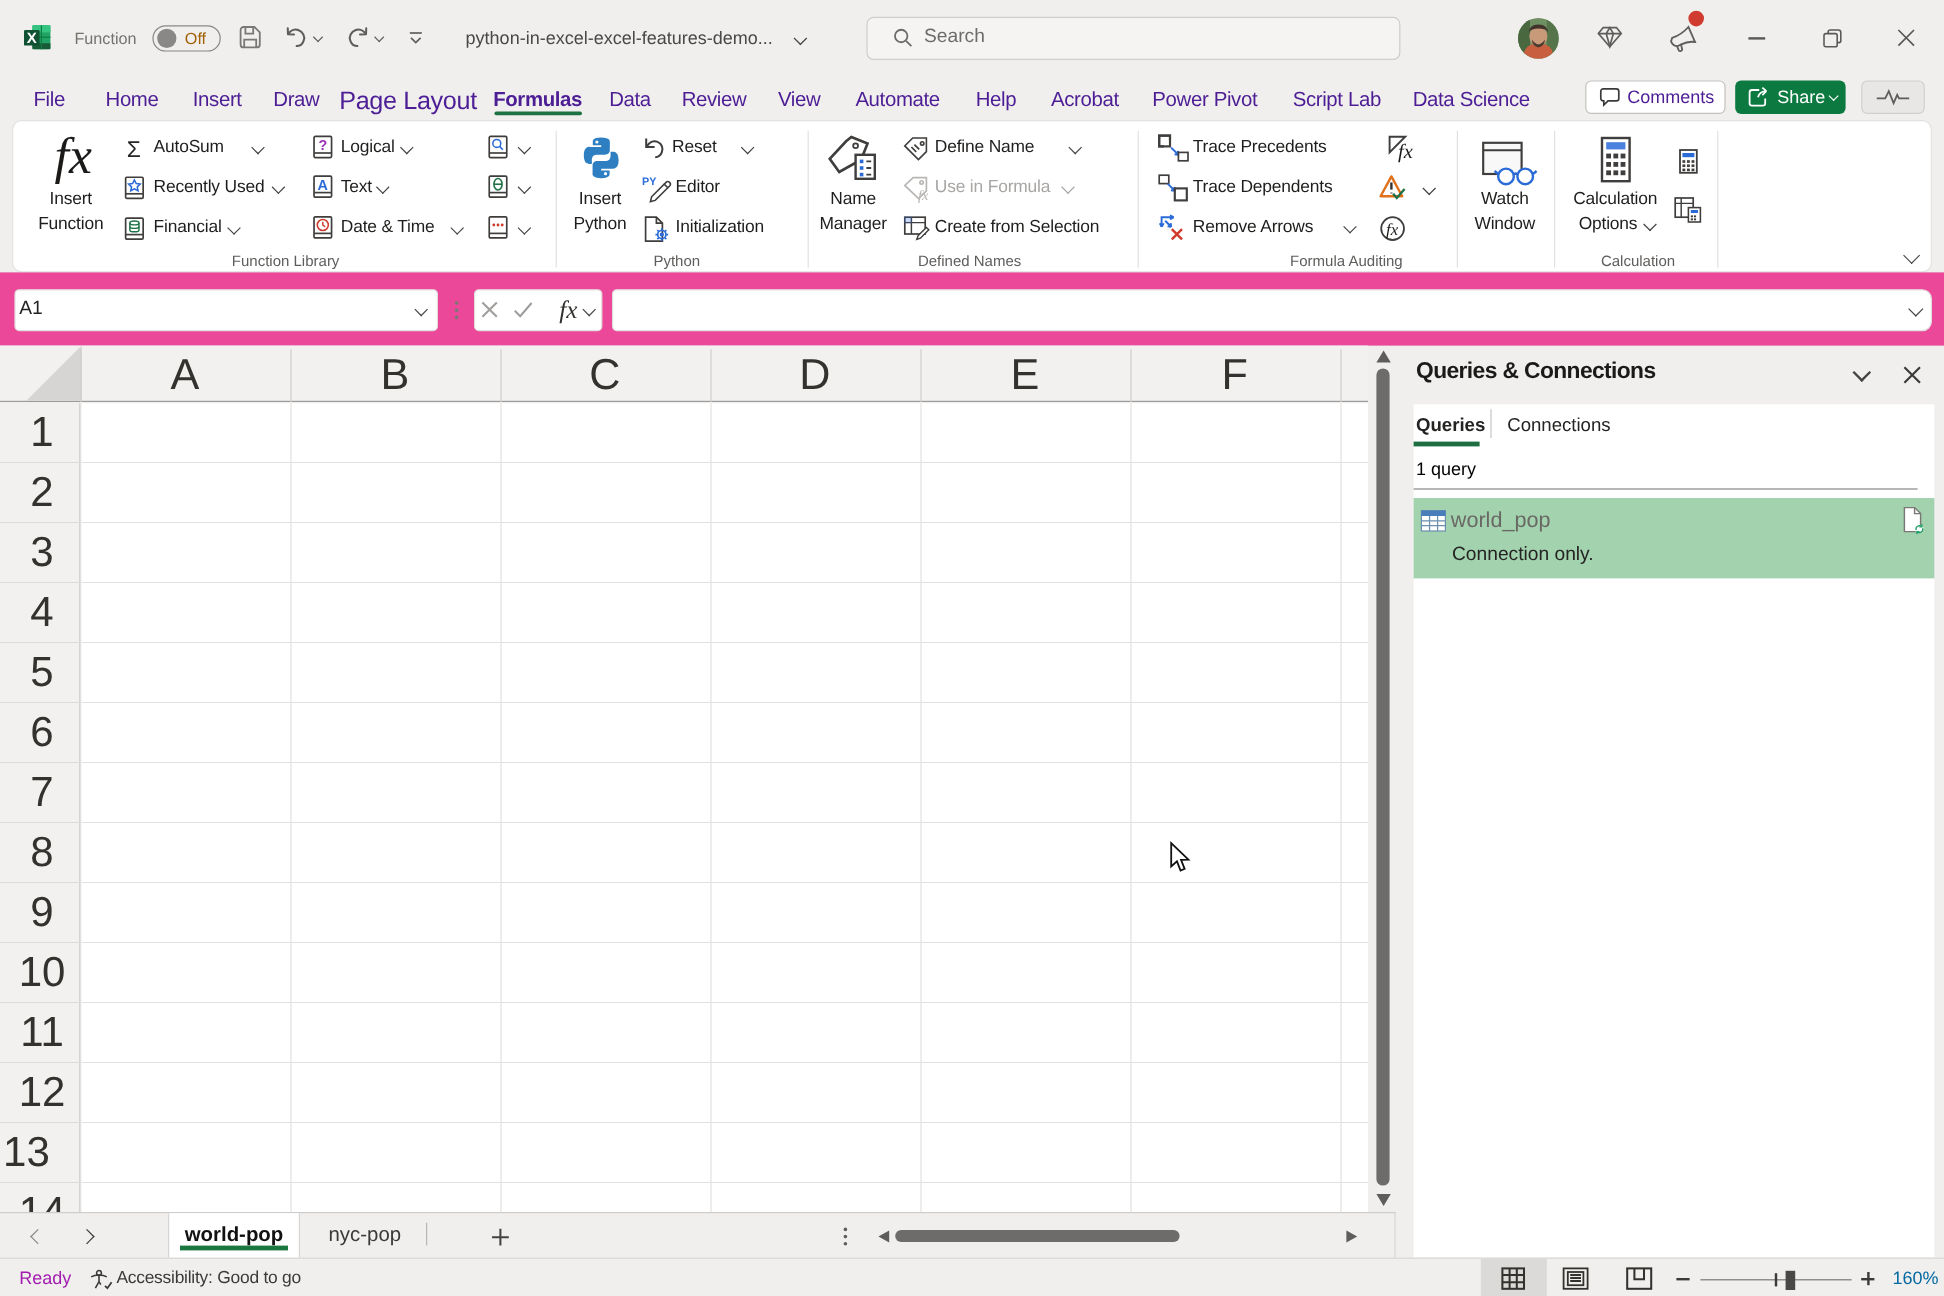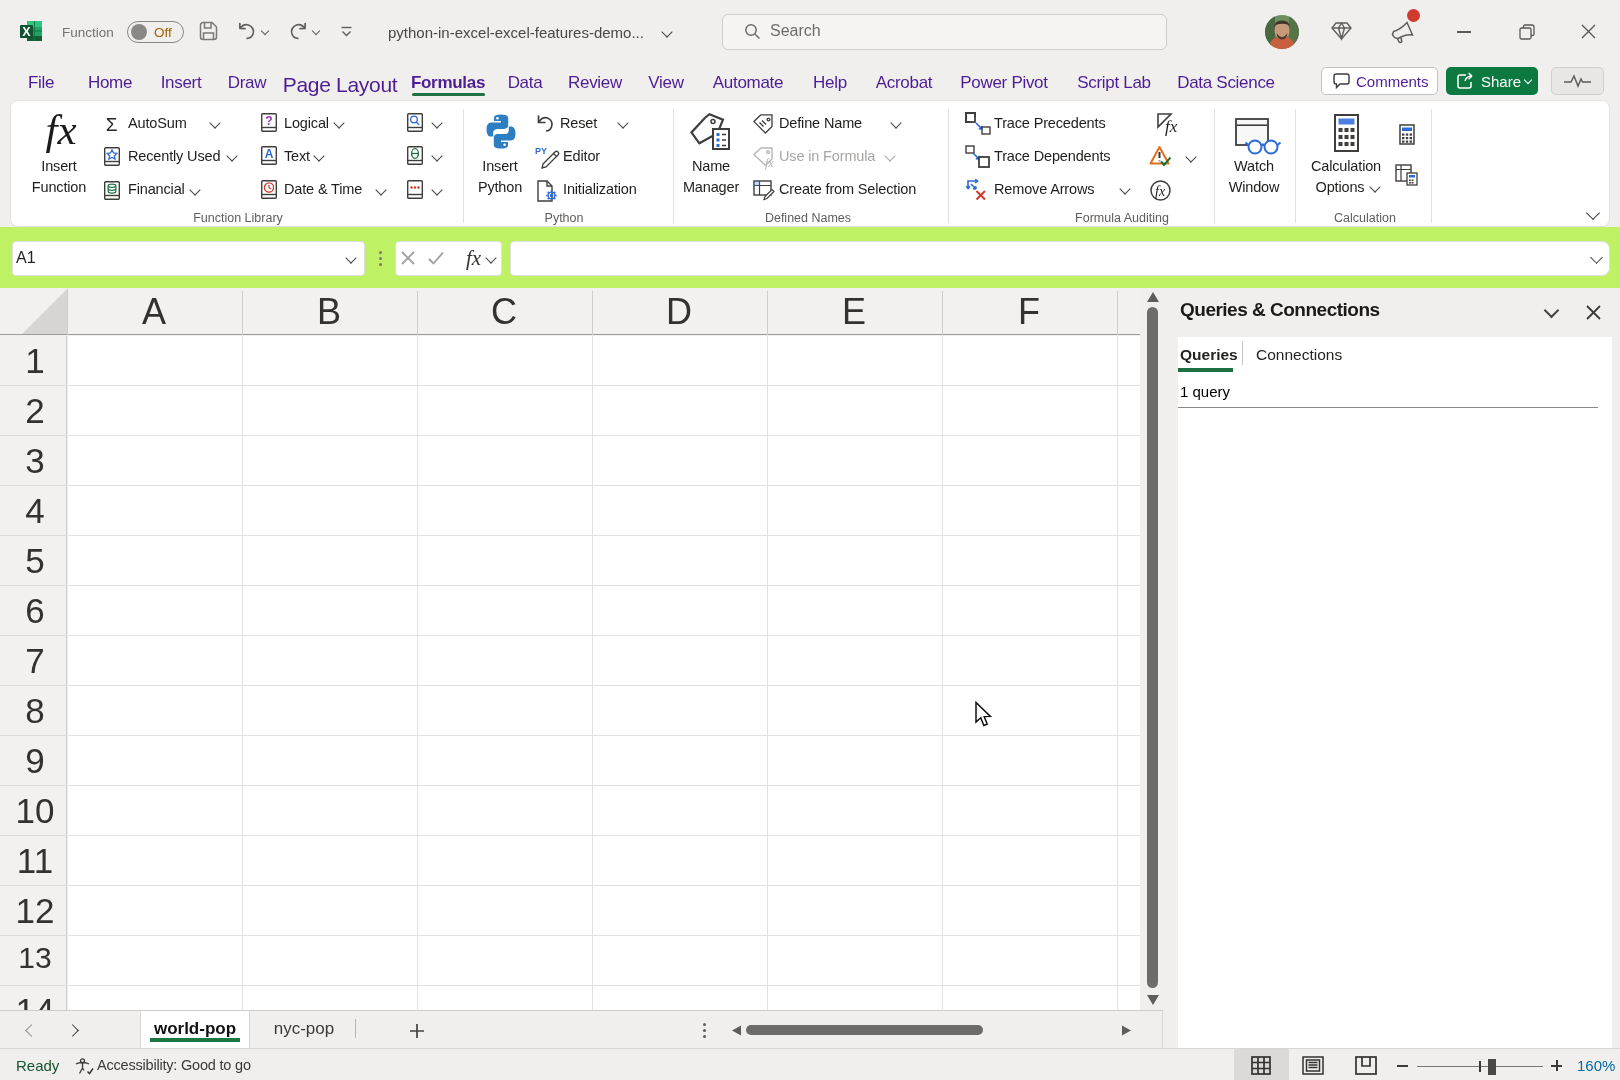--- a/index.html
+++ b/index.html
@@ -411,21 +411,21 @@
       <rect x="14" y="15.5" width="1.8" height="1.6"></rect>
         <rect x="16.6" y="15.5" width="1.8" height="1.6"></rect>
       <rect x="14" y="18" width="1.8" height="1.6"></rect>
         <rect x="16.6" y="18" width="1.8" height="1.6"></rect>
     </g>
   </svg>
   <div class="glabel" style="left:1354px;top:110px">Calculation</div>
   <div class="chv" style="left:1577px;top:107px;width:10px;height:10px;border-width:1.8px"></div>
 </div>
 
-<div class="abs" id="fbar" style="left:0;top:227px;width:1620px;height:61px;background:#bef264">
+<div class="abs" id="fbar" style="left:0;top:227px;width:1620px;height:61px;background:#ec4899">
 
   <div class="abs" style="left:12px;top:14px;width:353px;height:35px;background:#fff;border:1px solid #e1dfdd;border-radius:4px"></div>
   <div class="t" style="left:16px;top:22px;font-size:16px;color:#252423">A1</div>
   <div class="chv" style="left:347px;top:27px"></div>
 
   <div class="abs" style="left:379px;top:24px;width:3px;height:3px;border-radius:50%;background:#7a7876;box-shadow:0 6px 0 #7a7876,0 12px 0 #7a7876"></div>
 
   <div class="abs" style="left:395px;top:14px;width:107px;height:35px;background:#fff;border:1px solid #e1dfdd;border-radius:4px"></div>
   <svg style="left:401px;top:24px" width="14" height="14" viewBox="0 0 14 14" stroke="#a19f9d" stroke-width="1.8">
     <path d="M1 1 L13 13 M13 1 L1 13"></path>
@@ -473,21 +473,21 @@
   <div class="t ctr" style="left:35px;top:153px;font-size:35px;color:#33322f">3</div>
   <div class="t ctr" style="left:35px;top:203px;font-size:35px;color:#33322f">4</div>
   <div class="t ctr" style="left:35px;top:253px;font-size:35px;color:#33322f">5</div>
   <div class="t ctr" style="left:35px;top:303px;font-size:35px;color:#33322f">6</div>
   <div class="t ctr" style="left:35px;top:353px;font-size:35px;color:#33322f">7</div>
   <div class="t ctr" style="left:35px;top:403px;font-size:35px;color:#33322f">8</div>
   <div class="t ctr" style="left:35px;top:453px;font-size:35px;color:#33322f">9</div>
   <div class="t ctr" style="left:35px;top:503px;font-size:35px;color:#33322f">10</div>
   <div class="t ctr" style="left:35px;top:553px;font-size:35px;color:#33322f">11</div>
   <div class="t ctr" style="left:35px;top:603px;font-size:35px;color:#33322f">12</div>
-  <div class="t ctr" style="left:35px;top:653px;font-size:30px;color:#33322f">13</div>
+  <div class="t ctr" style="left:22px;top:653px;font-size:35px;color:#33322f">13</div>
   <div class="t ctr" style="left:35px;top:703px;font-size:35px;color:#33322f">14</div>
 
   <div class="abs" style="left:68px;top:48px;width:1072px;height:674px;background:#fff">
     <div class="abs" style="left:0;top:0;width:100%;height:100%;background:repeating-linear-gradient(to bottom,transparent 0,transparent 49px,#e4e2e0 49px,#e4e2e0 50px)"></div>
     <div class="abs" style="left:174px;top:0;width:1px;height:674px;background:#e4e2e0"></div>
     <div class="abs" style="left:349px;top:0;width:1px;height:674px;background:#e4e2e0"></div>
     <div class="abs" style="left:524px;top:0;width:1px;height:674px;background:#e4e2e0"></div>
     <div class="abs" style="left:699px;top:0;width:1px;height:674px;background:#e4e2e0"></div>
     <div class="abs" style="left:874px;top:0;width:1px;height:674px;background:#e4e2e0"></div>
     <div class="abs" style="left:1049px;top:0;width:1px;height:674px;background:#e4e2e0"></div>
@@ -516,20 +516,36 @@
   </svg>
 
   <div class="abs" style="left:16px;top:49px;width:434px;height:711px;background:#fff">
     <div class="t" style="left:2px;top:9px;font-size:15.5px;font-weight:bold;color:#252423">Queries</div>
     <div class="abs" style="left:0px;top:30.5px;width:55px;height:4px;background:#1d6f42"></div>
     <div class="abs" style="left:64px;top:4px;width:1px;height:24px;background:#c8c6c4"></div>
     <div class="t" style="left:78px;top:9px;font-size:15.5px;color:#252423">Connections</div>
     <div class="t" style="left:2px;top:46px;font-size:15px;color:#000000">1 query</div>
     <div class="abs" style="left:0;top:70px;width:420px;height:1px;background:#8a8886"></div>
 
+    <div class="abs" style="left:0;top:78px;width:434px;height:67px;background:#a2d3ae">
+      <svg style="left:6px;top:10px" width="21" height="18" viewBox="0 0 21 18">
+        <rect x="0.5" y="0.5" width="20" height="17" fill="#fff" stroke="#6a8faf" stroke-width="1"></rect>
+        <rect x="0.5" y="0.5" width="20" height="4.5" fill="#4a7ebb"></rect>
+        <path d="M0.5 9 H20.5 M0.5 13 H20.5 M7.3 5 V17.5 M14 5 V17.5" stroke="#6a8faf" stroke-width="1"></path>
+      </svg>
+      <div class="t" style="left:31px;top:8px;font-size:18px;color:#6a6865">world_pop</div>
+      <div class="t" style="left:32px;top:39px;font-size:16px;color:#252423">Connection only.</div>
+      <svg style="left:408px;top:7px" width="18" height="24" viewBox="0 0 18 24" fill="none">
+        <path d="M1 1 H9.5 L14.5 6 V21 H1 Z" fill="#fff" stroke="#7a7876" stroke-width="1.2"></path>
+        <path d="M9.5 1 V6 H14.5" fill="none" stroke="#7a7876" stroke-width="1.2"></path>
+        <circle cx="13.5" cy="19" r="3.6" fill="#fff"></circle>
+        <path d="M10.8 19.8 a2.8 2.8 0 0 1 4.6 -2.9 M16.2 18.2 a2.8 2.8 0 0 1 -4.6 2.9" stroke="#1e9d62" stroke-width="1.1" fill="none"></path>
+        <path d="M15.6 14.8 L15.6 17 L13.4 17 M11.4 23.2 L11.4 21 L13.6 21" stroke="#1e9d62" stroke-width="1.1" fill="none"></path>
+      </svg>
+    </div>
   </div>
 </div>
 
 <div class="abs" id="sheettabs" style="left:0;top:1010px;width:1163px;height:38px;background:#f0efed;border-top:1px solid #cfcdcb">
   <div class="chv" style="left:27px;top:15px;width:9px;height:9px;transform:rotate(135deg);border-color:#8a8886"></div>
   <div class="chv" style="left:68px;top:15px;width:9px;height:9px;transform:rotate(-45deg);border-color:#3b3a39"></div>
 
   <div class="abs" style="left:140px;top:0;width:110px;height:38px;background:#fff;border-left:1px solid #d8d6d4;border-right:1px solid #d8d6d4"></div>
   <div class="t ctr" style="left:195px;top:8px;font-size:17px;font-weight:bold;color:#111">world-pop</div>
   <div class="abs" style="left:150px;top:27px;width:90px;height:4px;background:#1a7740"></div>
@@ -543,21 +559,21 @@
     <path d="M10 0.5 L1 5.5 L10 10.5 Z" fill="#5f5d5b"></path>
   </svg>
   <div class="abs" style="left:746px;top:14px;width:237px;height:10px;background:#6e6c6a;border-radius:5px"></div>
   <svg style="left:1121px;top:14px" width="11" height="11" viewBox="0 0 11 11">
     <path d="M1 0.5 L10 5.5 L1 10.5 Z" fill="#5f5d5b"></path>
   </svg>
   <div class="abs" style="left:1162px;top:0;width:1px;height:38px;background:#d8d6d4"></div>
 </div>
 
 <div class="abs" id="statusbar" style="left:0;top:1048px;width:1620px;height:32px;background:#f0efed;border-top:1px solid #d9d7d5">
-  <div class="t" style="left:16px;top:8px;font-size:15px;color:#14532d">Ready</div>
+  <div class="t" style="left:16px;top:8px;font-size:15px;color:#a21caf">Ready</div>
   <svg style="left:74px;top:9px" width="20" height="17" viewBox="0 0 20 17" fill="none" stroke="#3b3a39" stroke-width="1.3">
     <circle cx="8.5" cy="2.8" r="2"></circle>
     <path d="M2 6 C4 4.8 6 4.5 8.5 4.5 C11 4.5 13 4.8 15 6 M8.5 4.8 V10 M8.5 10 L5.5 15.5 M8.5 10 L10 12.5"></path>
     <path d="M13.5 13.5 L15.5 15.5 L19 10.5" stroke-width="1.5"></path>
   </svg>
   <div class="t" style="left:97px;top:8px;font-size:14.5px;color:#3b3a39;letter-spacing:-0.2px">Accessibility: Good to go</div>
 
   <div class="abs" style="left:1234px;top:0;width:55px;height:32px;background:#dcdad8"></div>
   <svg style="left:1251px;top:7px" width="20" height="19" viewBox="0 0 20 19" fill="none" stroke="#33322f" stroke-width="1.7">
     <rect x="1" y="1" width="18" height="17"></rect>

